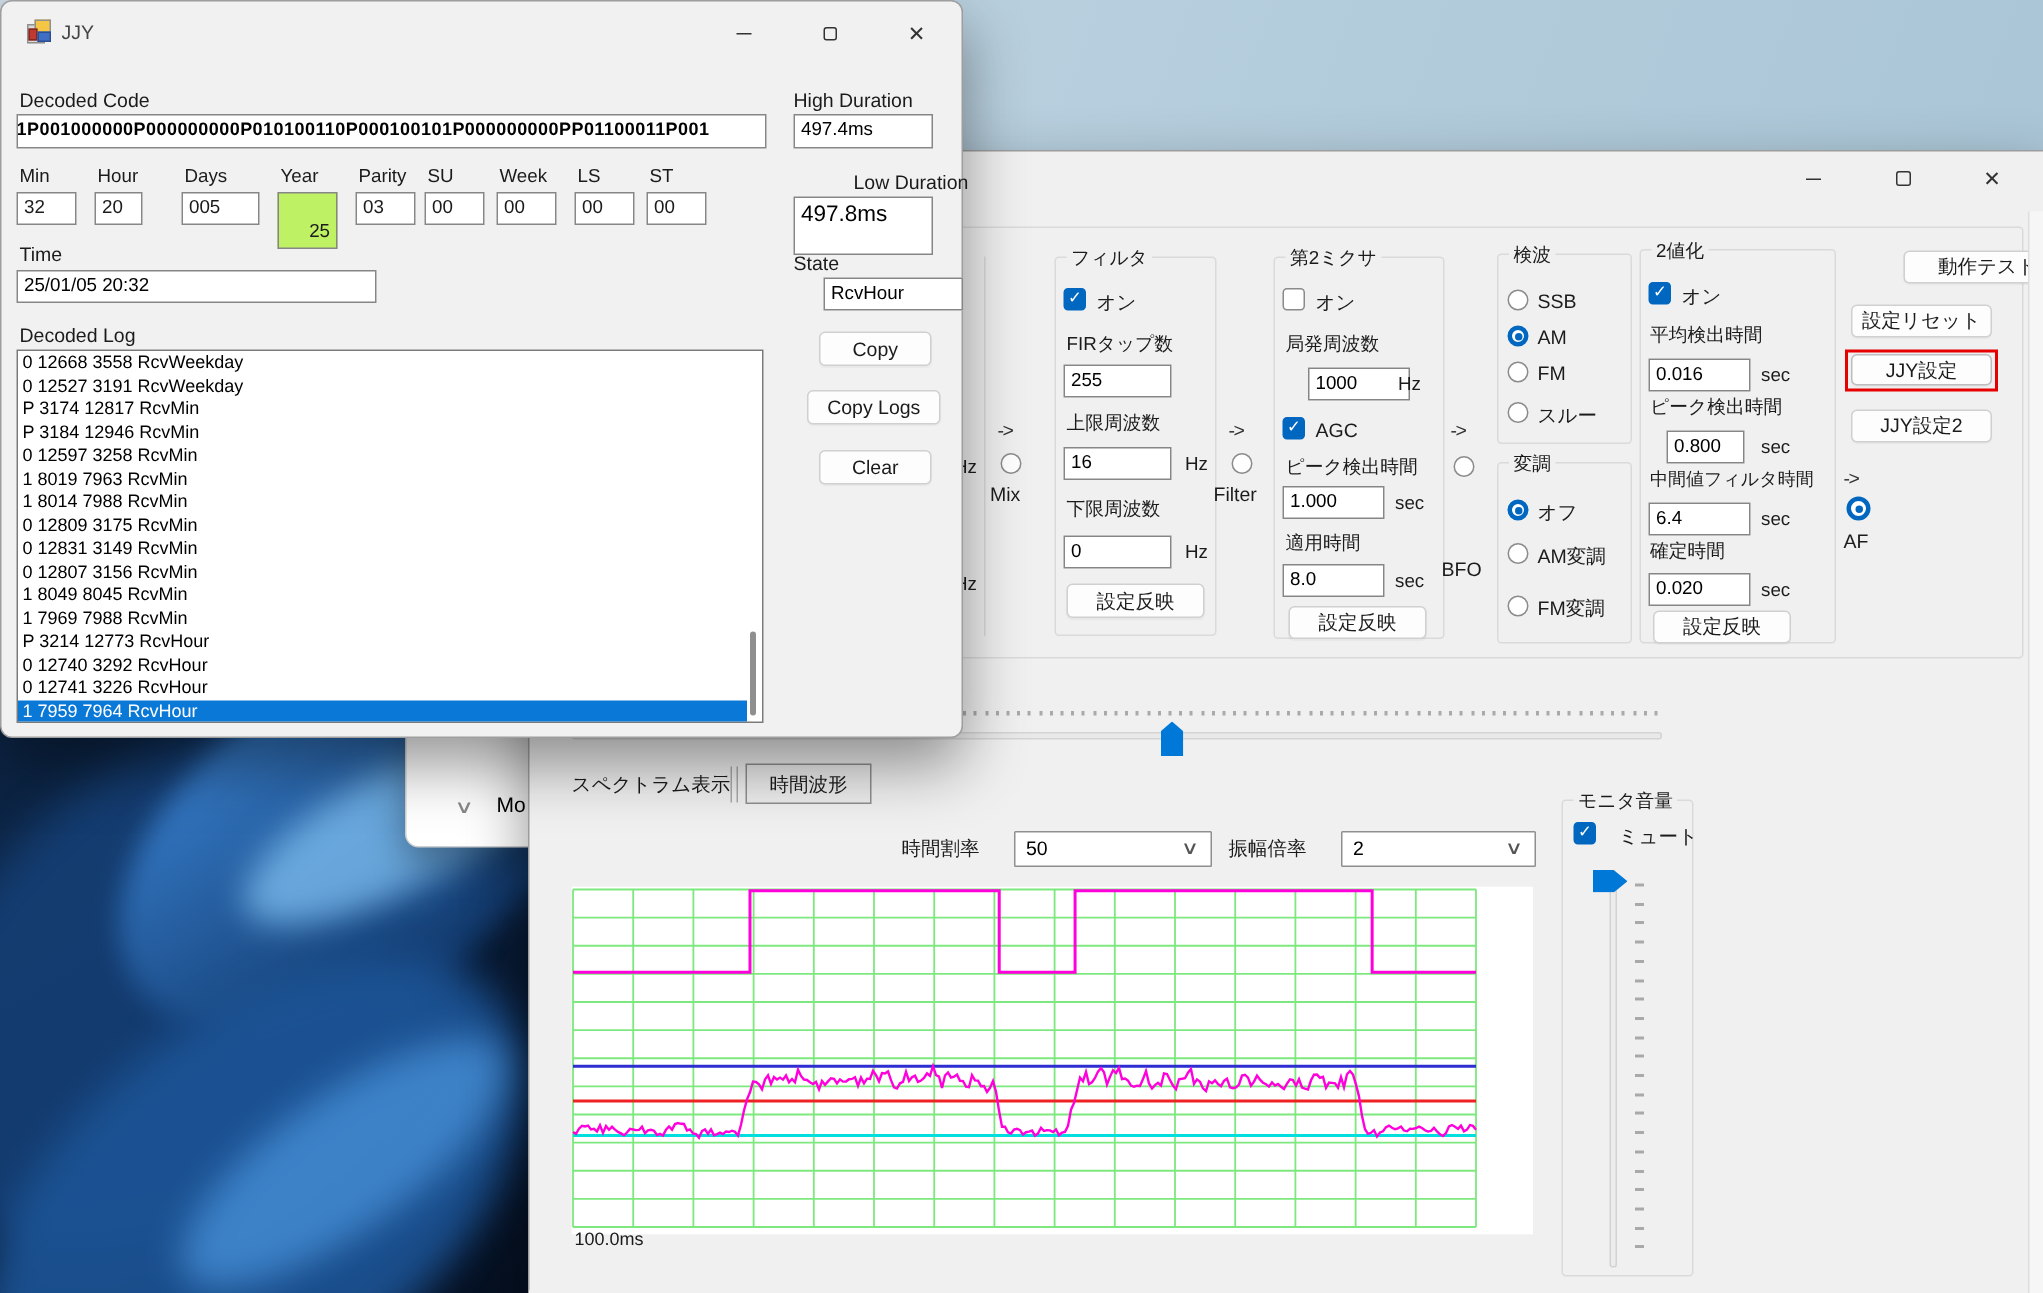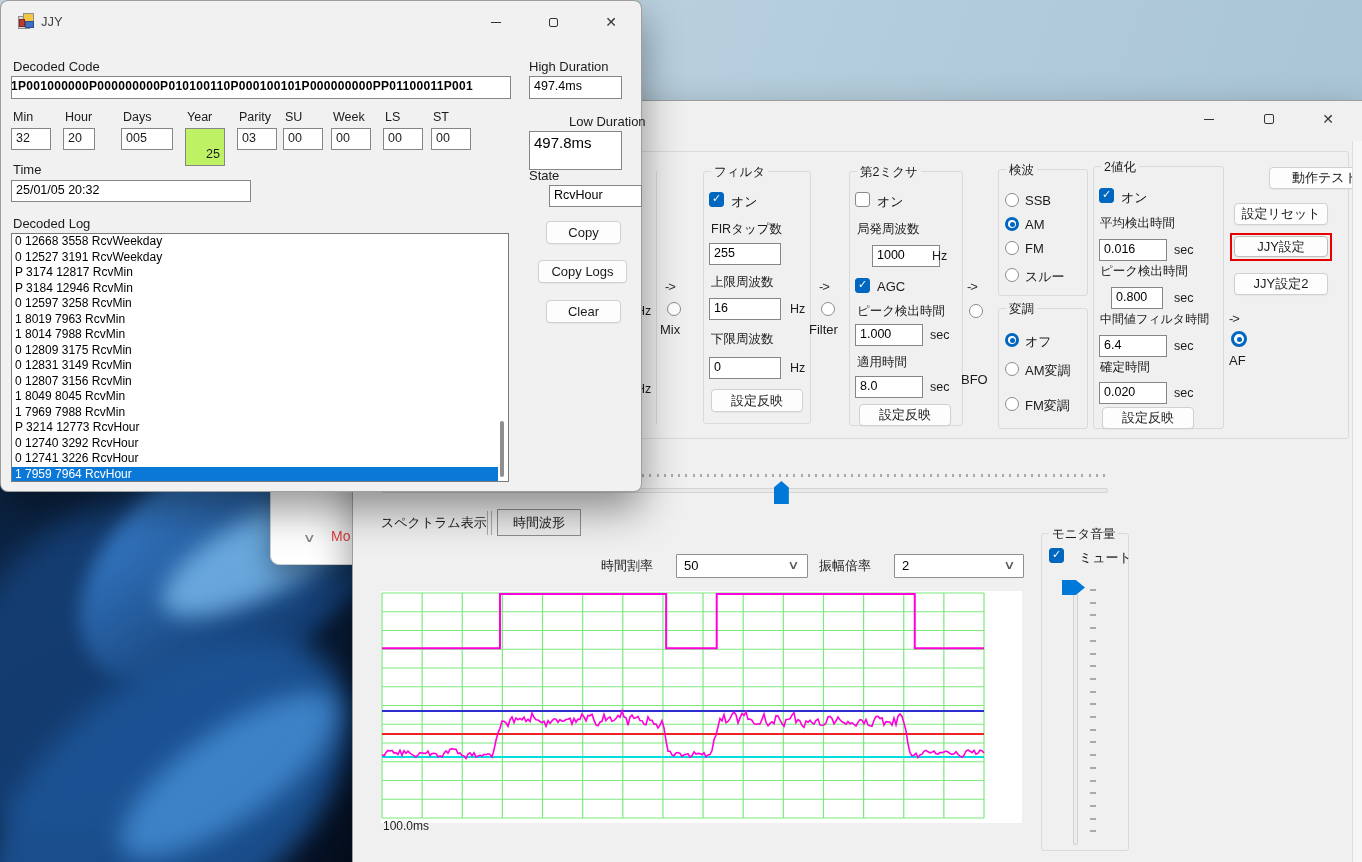--- a/index.html
+++ b/index.html
@@ -52,21 +52,21 @@
 <div id="desktop-dark" class="abs">
   <div class="petal" style="left:-90px; top:210px; width:430px; height:290px; background:#153f75; transform:rotate(-42deg); filter:blur(14px); opacity:.9;"></div>
   <div class="petal" style="left:60px; top:150px; width:360px; height:210px; background:linear-gradient(#3b85d6,#123a6e); transform:rotate(-34deg); filter:blur(9px); opacity:.85;"></div>
   <div class="petal" style="left:150px; top:210px; width:240px; height:80px; background:#7fc0f2; transform:rotate(-28deg); filter:blur(11px); opacity:.75;"></div>
   <div class="petal" style="left:-40px; top:380px; width:420px; height:240px; background:#1c5496; transform:rotate(-38deg); filter:blur(13px); opacity:.9;"></div>
   <div class="petal" style="left:100px; top:430px; width:260px; height:90px; background:#4c97e0; transform:rotate(-35deg); filter:blur(12px); opacity:.7;"></div>
 </div>
 
 <div class="abs" id="fragment-window" style="left:270px; top:478px; width:100px; height:87px; background:#fff; border-bottom-left-radius:9px; box-shadow:0 10px 24px rgba(0,0,0,.35); border:1px solid #cfcfcf;">
   <span class="lbl" style="left:34px; top:52px; color:#8a8a8a; font-size:12px; transform:scaleX(1.5);">∨</span>
-  <span class="lbl" style="left:60px; top:49px; color:#ef4444; font-size:14px;">Mo</span>
+  <span class="lbl" style="left:60px; top:49px; color:#000000; font-size:14px;">Mo</span>
 </div>
 
 <div class="abs win" id="main-window" style="left:352px; top:100px; width:1012px; height:764px; border-radius:8px 0 0 0; border-right:none;">
 
   <div class="abs" style="left:0; top:0; width:100%; height:40px;"></div>
   <div class="titlebtn" style="left:834px; top:4px;">
       <div class="glyph-min"></div>
     </div>
   <div class="titlebtn" style="left:894px; top:4px;">
       <div class="glyph-max"></div>

